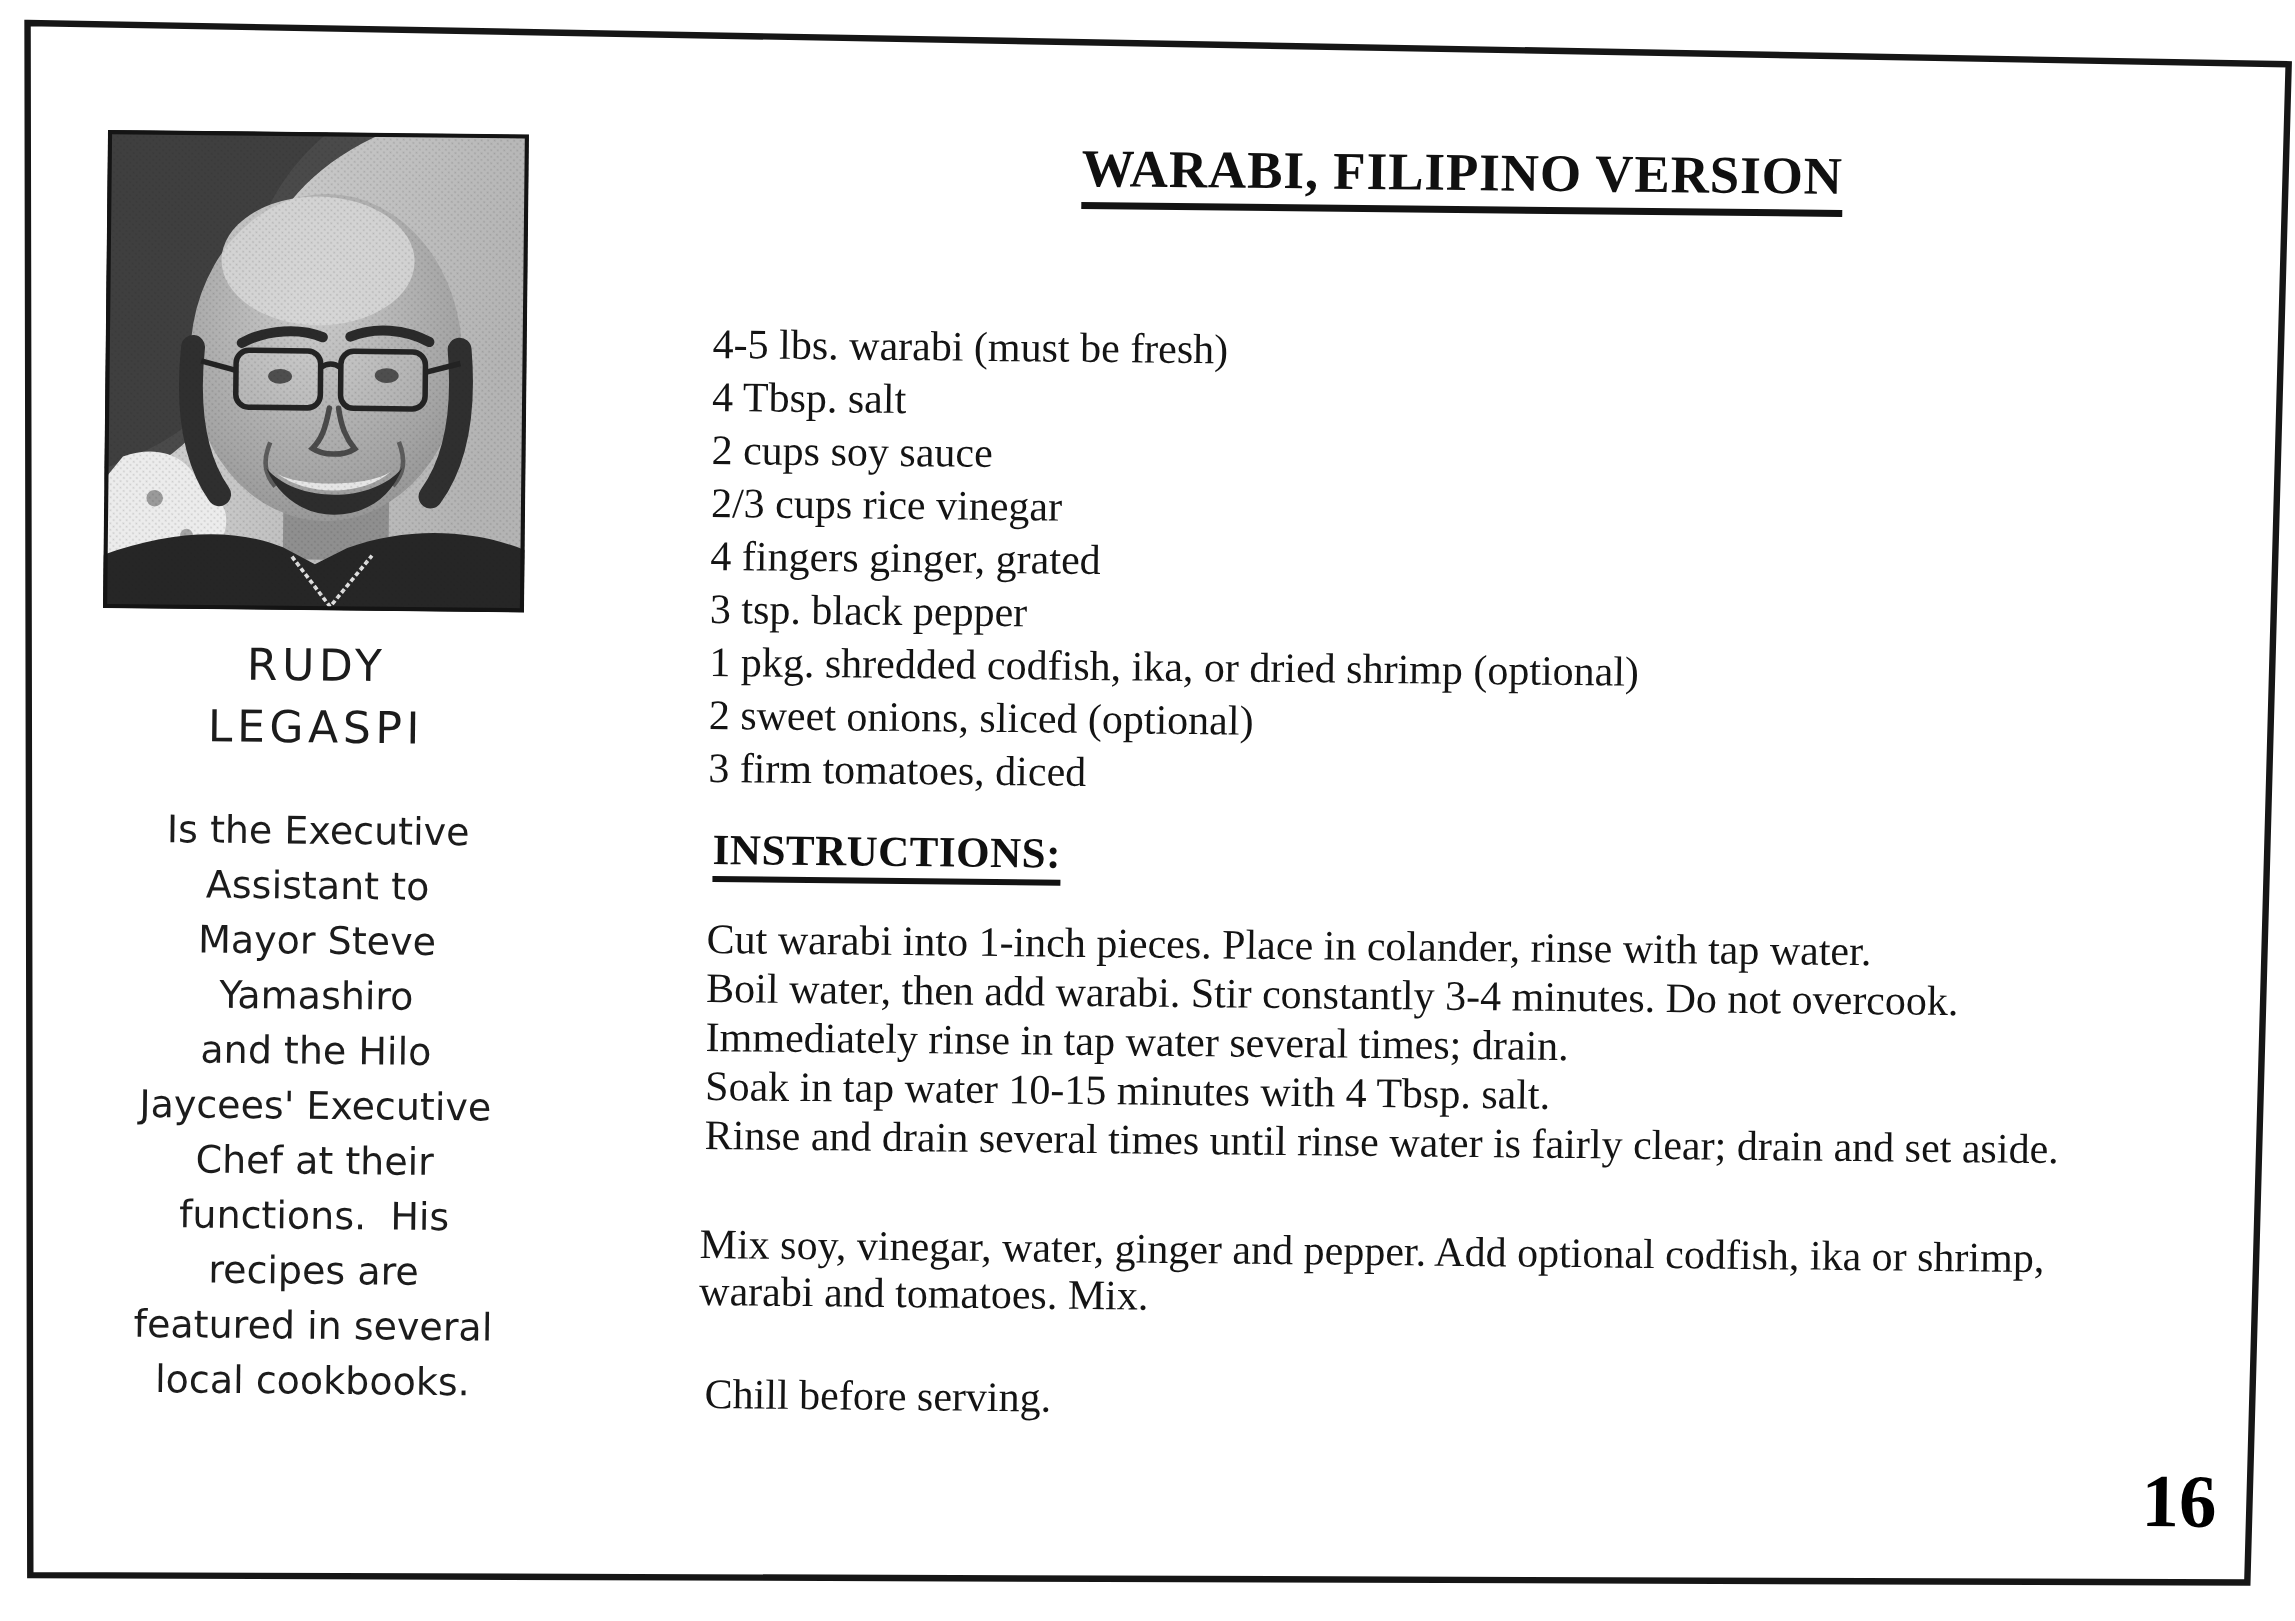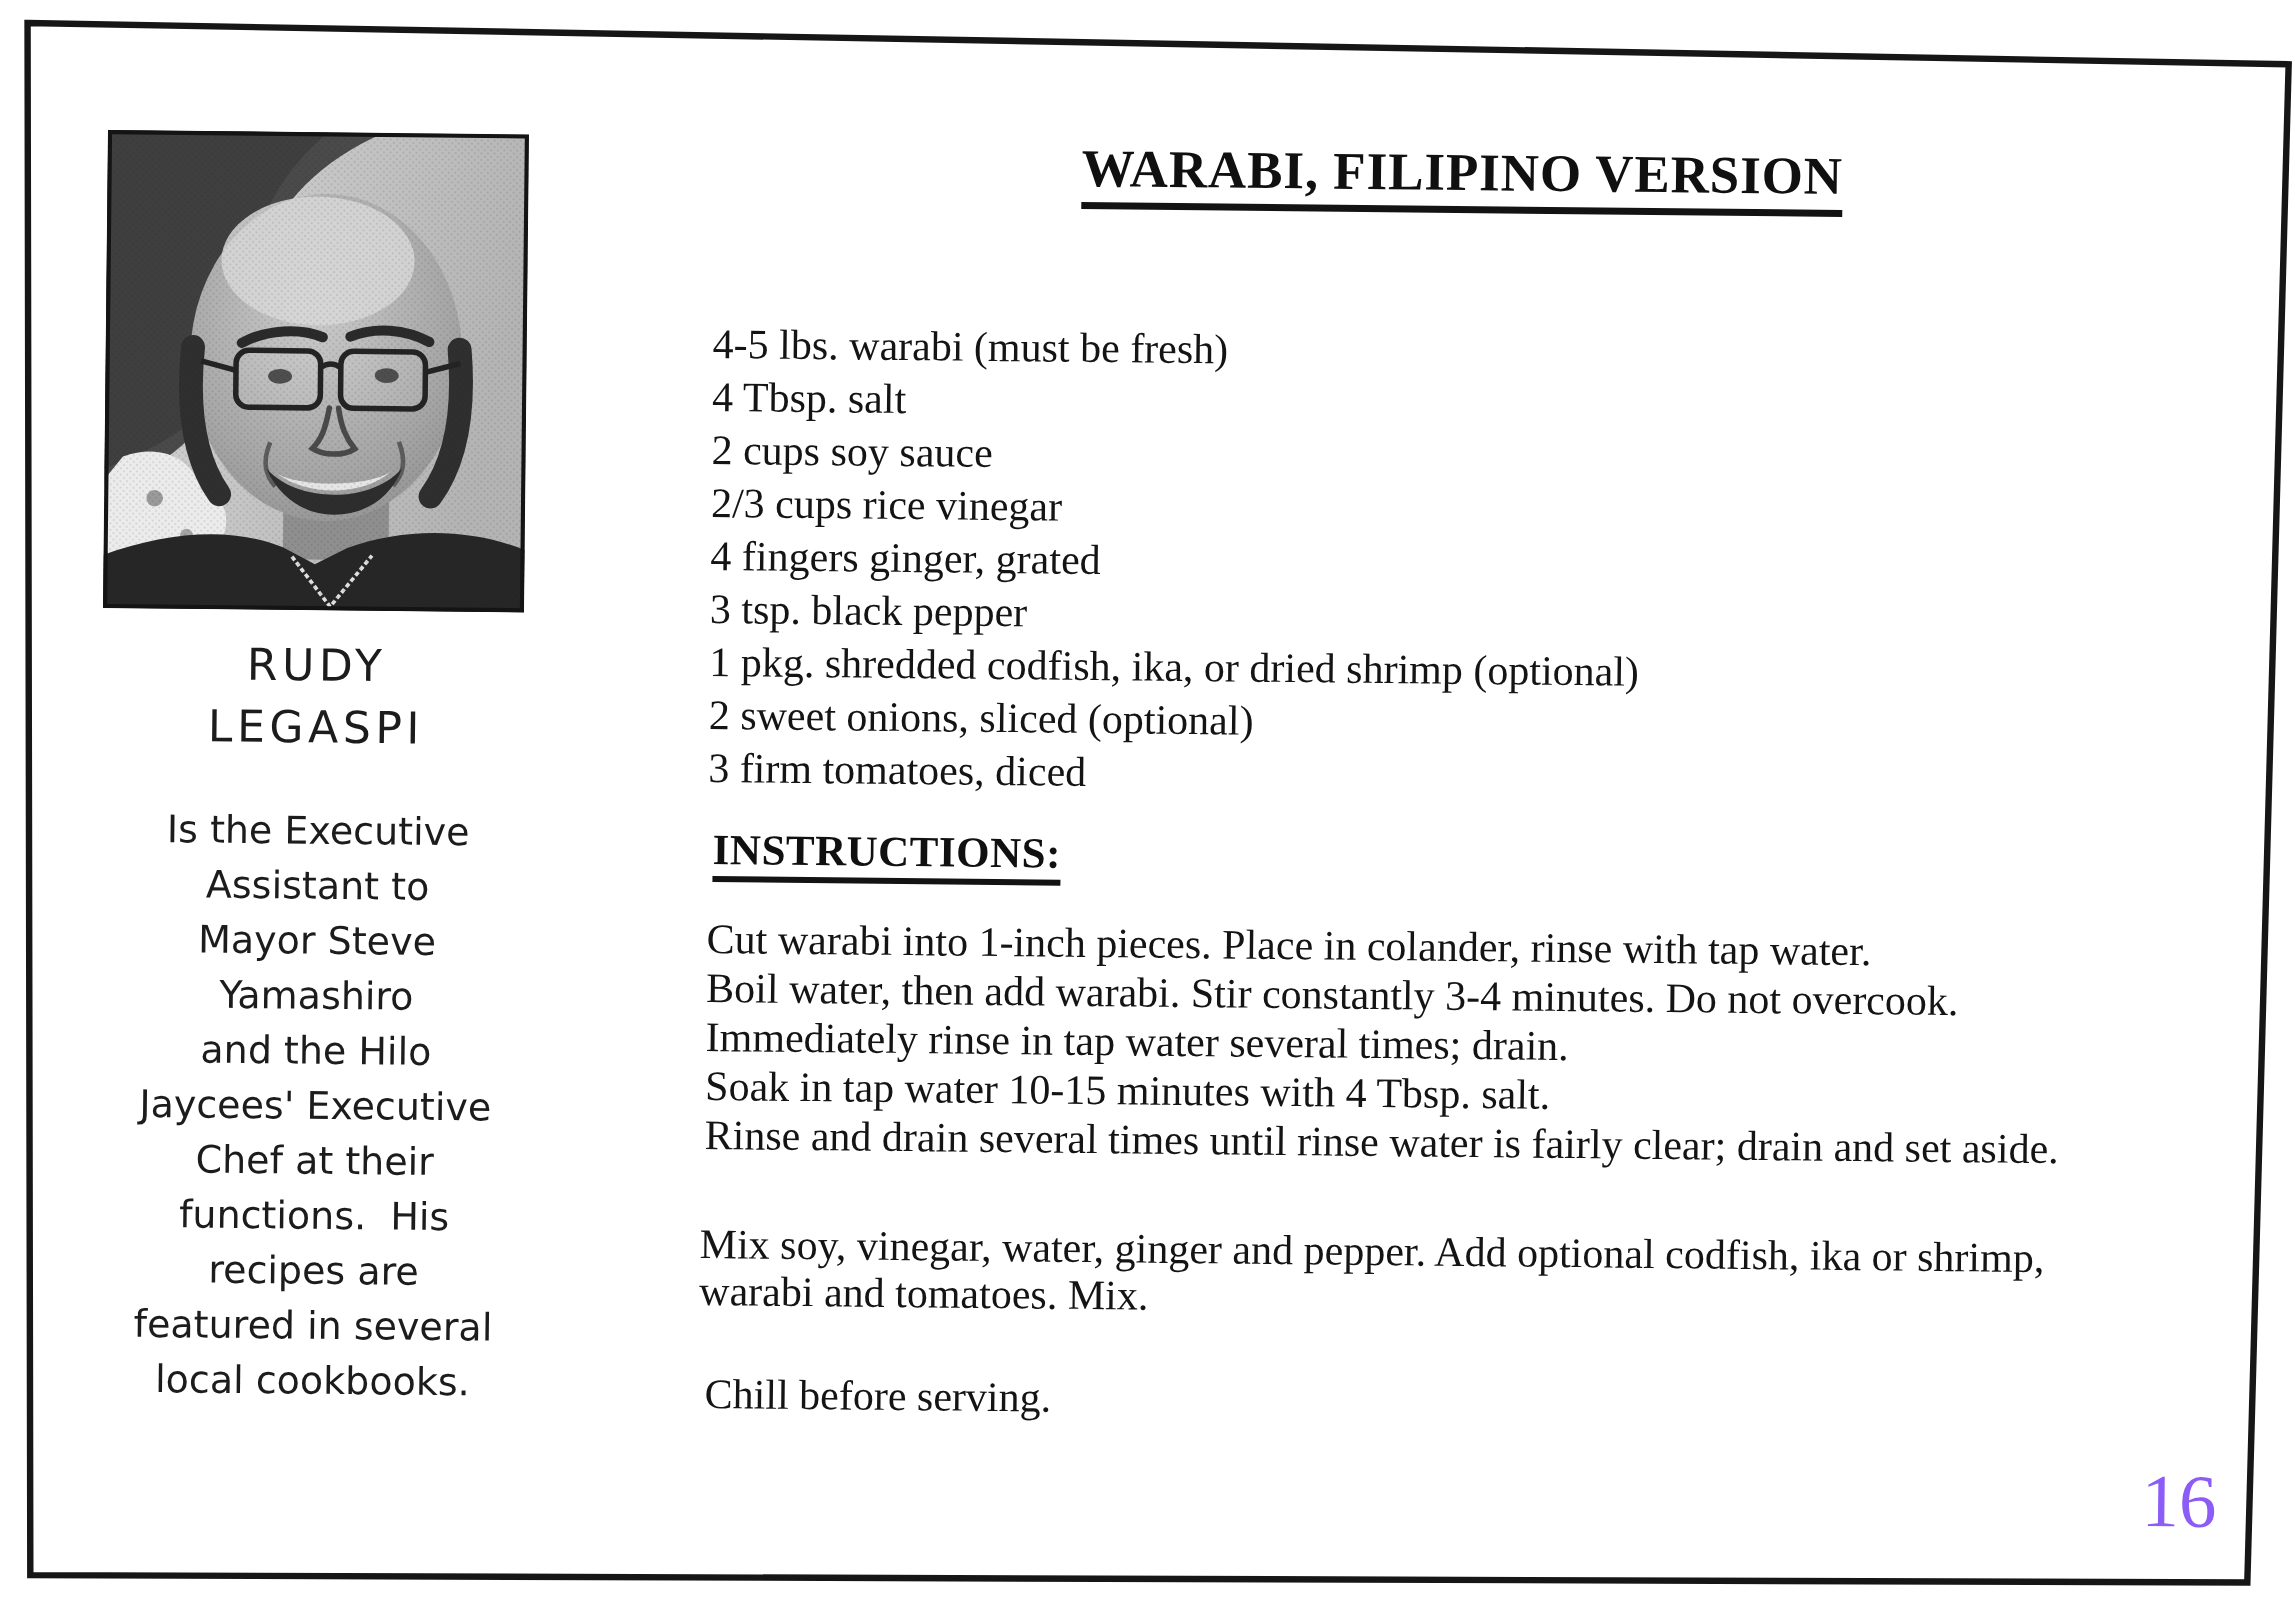--- a/index.html
+++ b/index.html
@@ -48,21 +48,21 @@
     position:absolute;left:713px;top:825px;margin:0;
     font-size:43px;font-weight:700;letter-spacing:0.5px;color:#101010;
   }
   .ins-head span{border-bottom:6.4px solid #131313;padding-bottom:2.8px;}
   .para{position:absolute;font-size:42px;white-space:nowrap;}
   .para1{left:707px;top:915px;line-height:49px;}
   .para2{left:700px;top:1221px;line-height:47px;}
   .para3{left:705px;top:1370px;}
   .pagenum{
     position:absolute;left:2142px;top:1458px;
-    font-size:75px;font-weight:400;color:#8b5cf6;
+    font-size:75px;font-weight:700;color:#000000;
   }
 </style>
 </head>
 <body>
 
 <div class="page">
 
   <svg class="frame" viewBox="0 0 2500 1766" preserveAspectRatio="none">
     <polygon points="30,25 2492,70 2447,1723 33,1715" fill="none" stroke="#161616" stroke-width="7"></polygon>
   </svg>

